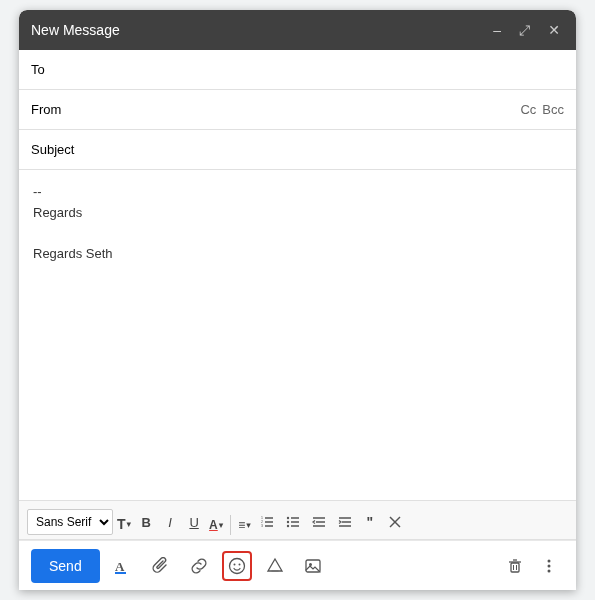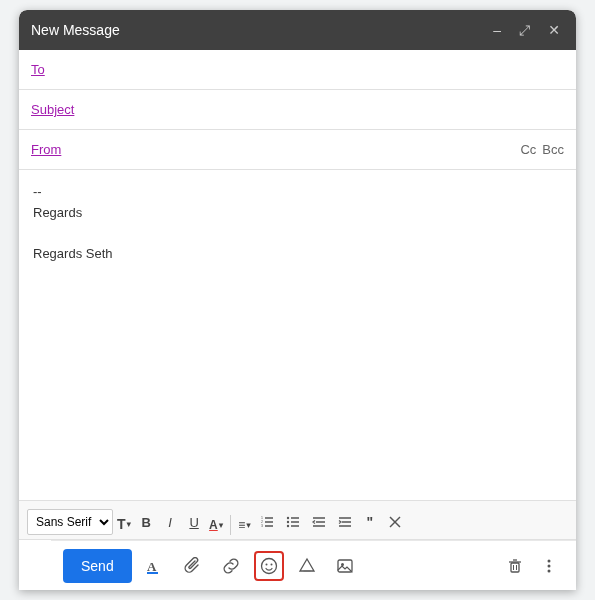--- a/index.html
+++ b/index.html
@@ -61,25 +61,24 @@
     }
     .field-row {
       display: flex;
       align-items: center;
       border-bottom: 1px solid #e0e0e0;
       padding: 0 12px;
       min-height: 40px;
       position: relative;
     }
     .field-label {
-      color: #a21caf;
+      color: #000000;
       font-size: 13px;
       min-width: 50px;
       flex-shrink: 0;
-      text-decoration: underline;
     }
     .field-input {
       flex: 1;
       border: none;
       outline: none;
       font-size: 13px;
       color: #333;
       padding: 8px 0;
       background: transparent;
     }
@@ -160,21 +159,20 @@
 
     .action-bar {
       flex-shrink: 0;
       padding: 8px 12px;
       display: flex;
       align-items: center;
       gap: 8px;
       background: #fff;
       border-top: 1px solid #e8e8e8;
       height: 50px;
-      margin-left: 32px;
     }
     .send-btn {
       background: #1a73e8;
       color: #fff;
       border: none;
       border-radius: 4px;
       padding: 8px 18px;
       font-size: 14px;
       font-weight: 500;
       cursor: pointer;
@@ -218,35 +216,35 @@
       <button class="title-bar-btn">–</button>
       <button class="title-bar-btn">⤢</button>
       <button class="title-bar-btn">✕</button>
     </div>
   </div>
 
   <div class="header-fields">
 
     <div class="field-row">
       <span class="field-label">To</span>
-      <input class="field-input" type="text" style="">
-    </div>
-
-    <div class="field-row">
-      <span class="field-label">Subject</span>
       <input class="field-input" type="text" style="">
     </div>
 
     <div class="field-row">
       <span class="field-label">From</span>
       <input class="field-input" type="text" style="">
       <div class="field-extras">
         <span>Cc</span>
         <span>Bcc</span>
       </div>
+    </div>
+
+    <div class="field-row">
+      <span class="field-label">Subject</span>
+      <input class="field-input" type="text" style="">
     </div>
   </div>
 
   <div class="body-area" contenteditable="true" style="">
     <div class="signature">
       <div>--</div>
       <div>Regards</div>
       <br>
       <div>Regards Seth</div>
     </div>

